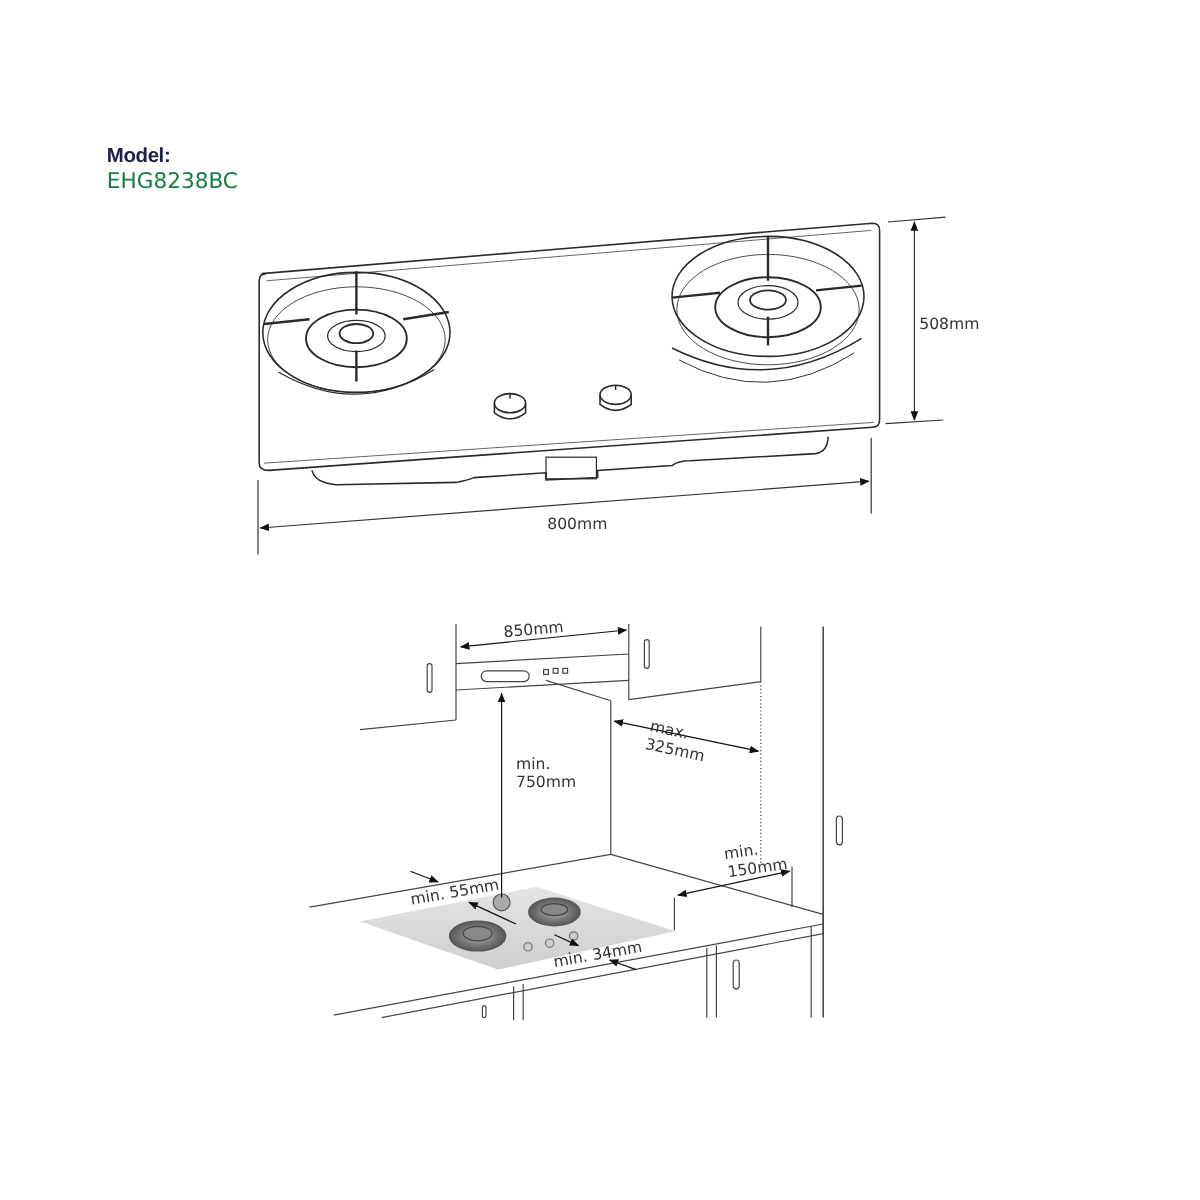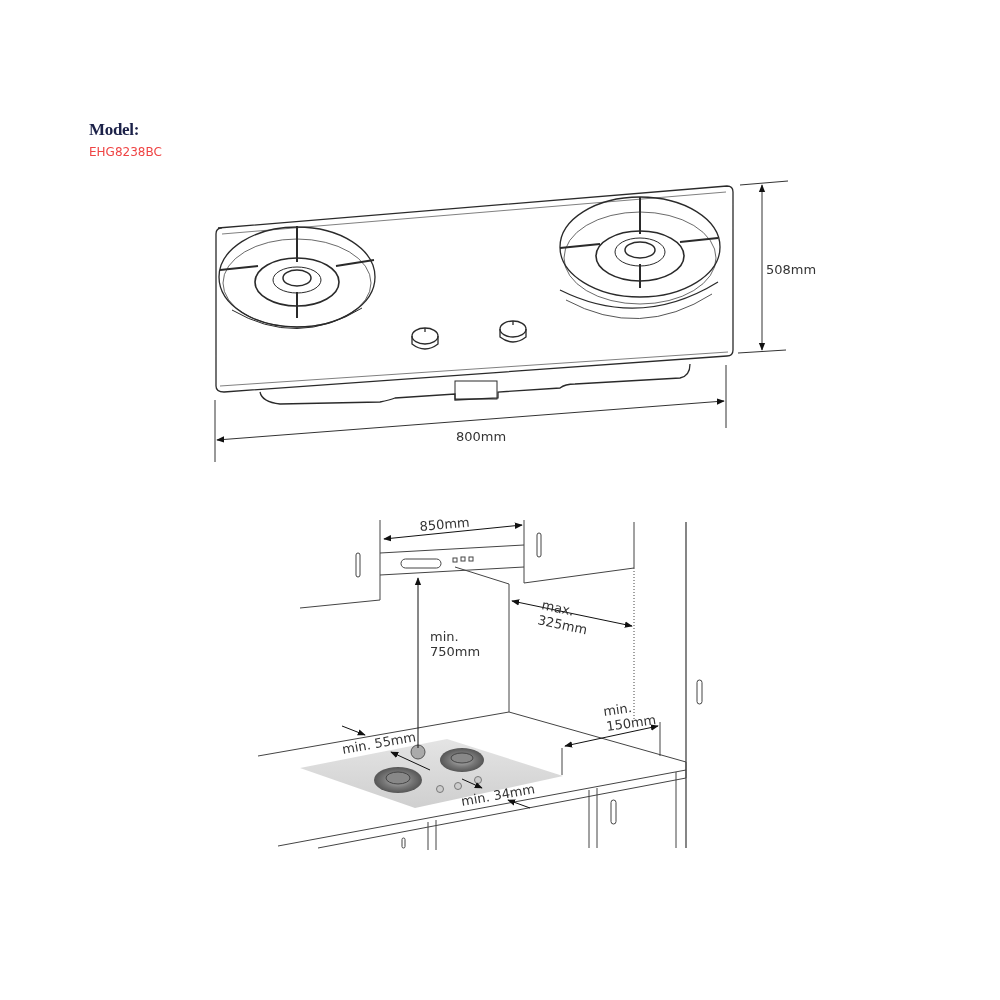--- a/index.html
+++ b/index.html
@@ -1,19 +1,19 @@
 <!DOCTYPE html>
 <html><head>
   <meta charset="utf-8">
   <style>
     html, body { margin: 0; padding: 0; background: #ffffff; }
     body { width: 1000px; height: 1000px; position: relative; overflow: hidden; font-family: "Liberation Sans", sans-serif; }
     .model-block { position: absolute; left: 89px; top: 120px; }
-    .model-label { font-family: Liberation Serif, serif; font-weight: bold; font-size: 17px; color: #1b2148; letter-spacing: -0.3px; line-height: 20px; }
-    .model-value { font-family: "DejaVu Sans", sans-serif; font-size: 12px; color: #ef4444; line-height: 20px; margin-top: 2px; }
+    .model-label { font-family: Liberation Sans, sans-serif; font-weight: bold; font-size: 17px; color: #1b2148; letter-spacing: -0.3px; line-height: 20px; }
+    .model-value { font-family: "DejaVu Sans", sans-serif; font-size: 18px; color: #15803d; line-height: 20px; margin-top: 2px; }
     svg.dwg { position: absolute; left: 0; top: 0; width: 1000px; height: 1000px; }
     .dim-text { font-family: "DejaVu Sans", sans-serif; font-size: 13px; fill: #333; }
     .dim-text-sm { font-family: "DejaVu Sans", sans-serif; font-size: 13px; fill: #333; }
   </style>
 </head>
 <body>
 
 <div class="model-block">
   <div class="model-label">Model:</div>
   <div class="model-value">EHG8238BC</div>

